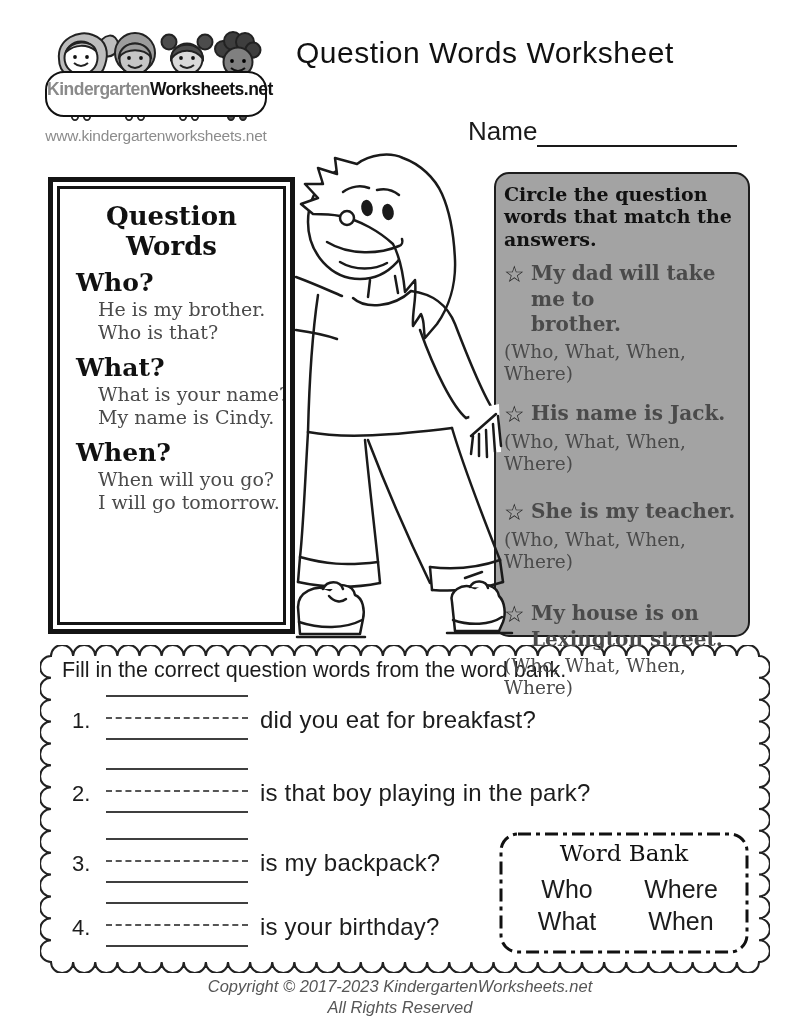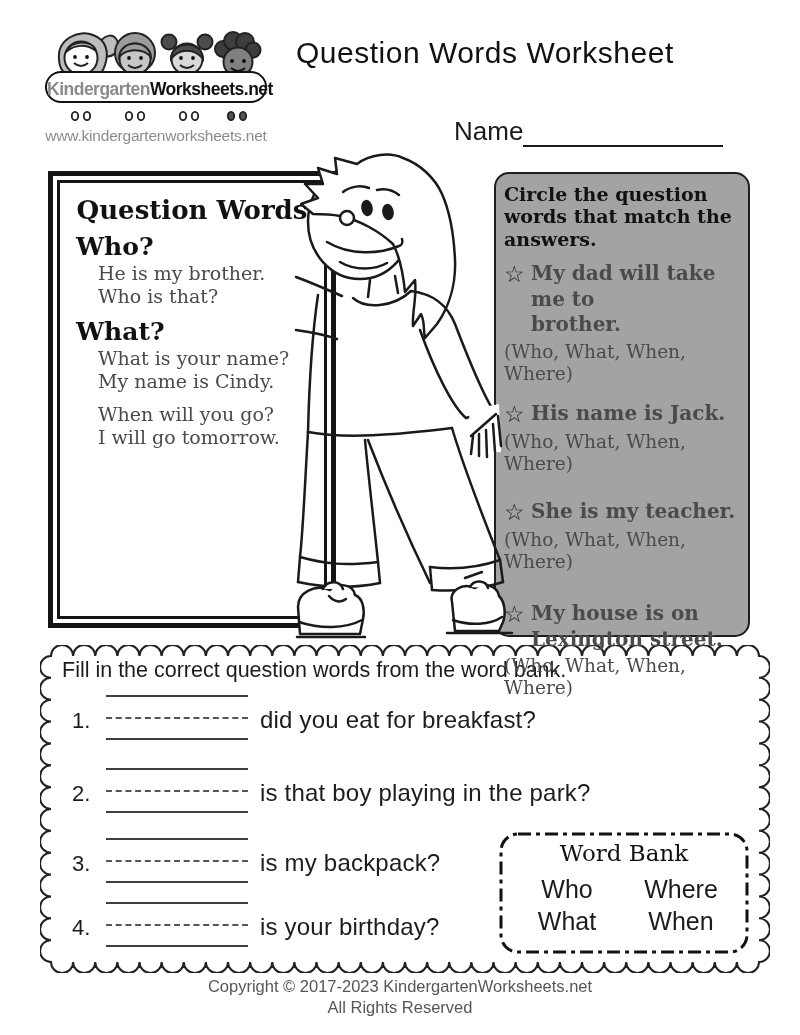--- a/index.html
+++ b/index.html
@@ -5,32 +5,32 @@
   * { margin:0; padding:0; box-sizing:border-box; }
   html,body { width:800px; height:1035px; background:#fff; overflow:hidden; }
   body { position:relative; font-family:"Liberation Sans", sans-serif; }
   .slab { font-family:"DejaVu Serif", serif; }
   .geo  { font-family:"Liberation Sans", sans-serif; }
   .abs  { position:absolute; }
 
   
   #title { left:296px; top:36px; font-size:30px; color:#111; letter-spacing:.5px; font-weight:400; }
   #logo-kids { left:45px; top:25px; }
-  #logo-banner { left:45px; top:71px; width:222px; height:32px; background:#fff;
+  #logo-banner { left:45px; top:71px; width:222px; height:46px; background:#fff;
     border:2.5px solid #111; border-radius:19px; text-align:center; line-height:32px;
     font-size:17.5px; letter-spacing:-0.5px; white-space:nowrap; z-index:2; }
   #logo-banner .brand1 { color:#8a8a8a; font-weight:700; }
   #logo-banner .brand2 { color:#111; font-weight:800; }
   #logo-url { left:22px; top:127px; width:268px; text-align:center; font-size:15.5px; color:#8c8c8c; letter-spacing:-0.2px; }
-  #name-row { left:454px; top:116px; display:flex; align-items:flex-end; }
+  #name-row { left:468px; top:116px; display:flex; align-items:flex-end; }
   #name-label { font-size:26px; color:#1a1a1a; }
   #name-line { display:inline-block; width:200px; height:30px; border-bottom:2px solid #1a1a1a; }
 
   
-  #left-box { left:48px; top:171px; width:288px; height:457px; border:5px solid #141414; padding:4px; background:#fff; z-index:1; }
+  #left-box { left:48px; top:177px; width:247px; height:457px; border:5px solid #141414; padding:4px; background:#fff; z-index:1; }
   #left-box-inner { border:3px solid #141414; width:100%; height:100%; padding-top:6px; overflow:hidden; }
   .qw-title { font-size:26px; font-weight:700; color:#111; text-align:center; margin:6px 0 2px; }
   .qw-entry { margin:8px 0 10px 16px; }
   .qw-word { font-size:25px; font-weight:700; color:#111; line-height:1.15; }
   .qw-line { font-size:19px; color:#4a4a4a; margin-left:22px; line-height:1.22; white-space:nowrap; }
 
   
   #right-box { left:494px; top:172px; width:256px; height:465px; border:2.5px solid #1d1d1d;
     border-radius:15px; background:#a3a3a3; padding:9px 6px 0 8px; z-index:1; }
   .cb-instr { font-size:19px; font-weight:700; color:#111; line-height:1.18; margin-bottom:11px; }
@@ -57,21 +57,21 @@
   .fq-l3 { border-top:2.2px solid #3f3f3f; margin-top:19px; }
   .fq-text { font-size:24px; color:#1c1c1c; margin-left:12px; padding-top:11px; letter-spacing:.2px; white-space:nowrap; }
   #row-1 { top:50px; } #row-2 { top:123px; } #row-3 { top:193px; } #row-4 { top:257px; }
 
   #word-bank { left:458px; top:186px; width:252px; height:124px; }
   #wb-title { left:0; top:9px; width:252px; text-align:center; font-size:23px; color:#111; }
   #wb-grid { left:12px; top:44px; width:228px; display:grid; grid-template-columns:1fr 1fr; row-gap:3px;
     font-size:25px; color:#1c1c1c; text-align:center; }
 
   
-  #footer { left:0; top:976px; width:800px; text-align:center; font-size:16.5px; color:#565656; line-height:1.3; }
+  #footer { left:0; top:976px; width:800px; text-align:center; font-size:16.5px; color:#565656; line-height:1.3;font-style:italic; }
 
   svg path, svg ellipse, svg circle, svg line { vector-effect:none; }
 </style>
 </head>
 <body>
 
 <svg id="logo-kids" class="abs" width="222" height="100" viewBox="0 0 222 100">
   <g stroke="#222" stroke-width="2">
     <path d="M 52,24 C 58,6 72,8 73,19 C 74,28 66,33 60,31" fill="#bdbdbd"></path>
     <path d="M 14,34 C 12,14 34,4 48,10 C 62,15 64,28 60,40 C 58,47 54,50 52,50 L 22,50 C 16,46 14,40 14,34 Z" fill="#bdbdbd"></path>
@@ -140,20 +140,21 @@
       <div class="qw-word slab">Who?</div>
       <div class="qw-line slab">He is my brother.</div>
       <div class="qw-line slab">Who is that?</div>
     </div>
     <div class="qw-entry">
       <div class="qw-word slab">What?</div>
       <div class="qw-line slab">What is your name?</div>
       <div class="qw-line slab">My name is Cindy.</div>
     </div>
     <div class="qw-entry">
+      <div class="qw-word slab">When?</div>
       <div class="qw-line slab">When will you go?</div>
       <div class="qw-line slab">I will go tomorrow.</div>
     </div>
   </div>
 </div>
 
 <div id="right-box" class="abs">
   <div class="cb-instr slab">Circle the question words that match the answers.</div>
 
   <div class="cb-group" id="group-1">

